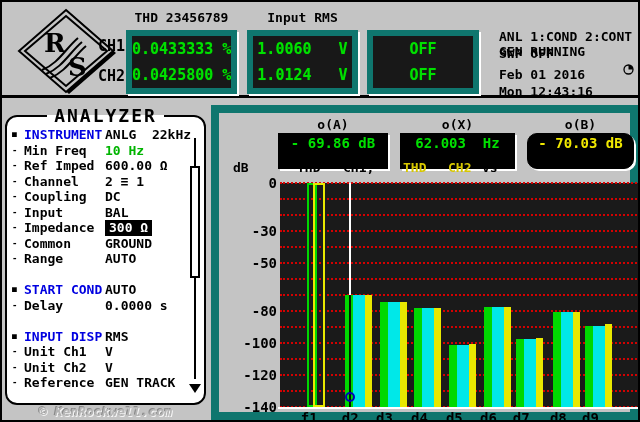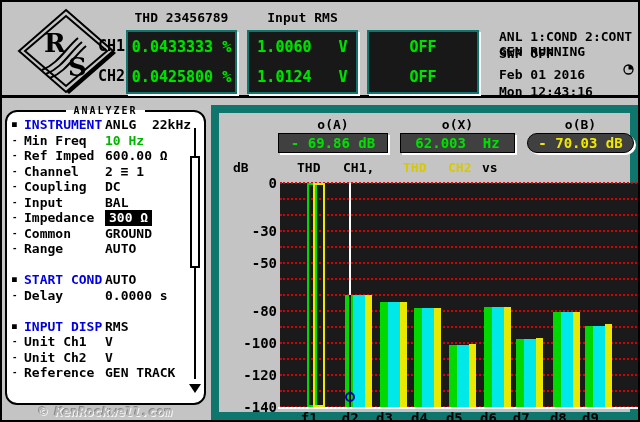--- a/index.html
+++ b/index.html
@@ -10,40 +10,40 @@
     font-weight: bold; color: #000;
   }
   
   #top-bar { position: absolute; left: 0; top: 0; width: 636px; height: 96px;
     border-bottom: 3px solid #000; background: #c4c4c4; }
   #logo { position: absolute; left: 12px; top: 6px; }
   .ch-label { position: absolute; left: 96px; width: 30px; height: 26px;
     font-size: 15px; line-height: 26px; }
   #ch1-label { top: 31px; } #ch2-label { top: 61px; }
   .dbox { position: absolute; top: 28px; height: 64px; background: #181818;
-    border: 2px solid #0f766e; box-shadow: 2px 2px 0 #fff;
+    border: 6px solid #0f766e; box-shadow: 2px 2px 0 #fff;
     display: flex; flex-direction: column; justify-content: space-around; }
   .dbox .dval { color: #00e000; font-size: 15px; text-align: center;
     white-space: pre; line-height: 17px;
     text-shadow: 0 0 1px #007700; }
   .dbox-title { position: absolute; top: 8px; height: 14px; font-size: 13px;
     text-align: center; white-space: pre; }
   #dbox-0 { left: 124px; width: 111px; } #dbox-title-0 { left: 124px; width: 111px; }
   #dbox-1 { left: 245px; width: 111px; } #dbox-title-1 { left: 245px; width: 111px; }
   #dbox-2 { left: 365px; width: 112px; }
   #status-block { position: absolute; left: 497px; top: 9px; width: 138px;
     font-size: 13px; }
   .statline { height: 17px; line-height: 17px; white-space: pre; }
   .statline.gap { margin-top: 4px; }
   .stat-icons { display: inline-block; vertical-align: -2px; margin-left: 6px; }
   #busy-icon { position: absolute; left: 124px; top: 53px; }
   
   #analyzer-panel { position: absolute; left: 3px; top: 103px; width: 201px;
     height: 300px; border: 2px solid #000; border-radius: 12px; background: #fff; }
-  #analyzer-panel legend { margin: 0 auto; padding: 0 7px; font-size: 10px;
+  #analyzer-panel legend { margin: 0 auto; padding: 0 7px; font-size: 18px;
     letter-spacing: 2px; }
   #menu-rows { margin-top: 1px; }
   .mrow { position: relative; height: 15.5px; line-height: 15.5px; font-size: 13px; }
   .mmark { position: absolute; left: 5px; font-size: 9px; }
   .mlabel { position: absolute; left: 17px; white-space: pre; }
   .mlabel.hdr { color: #0000e0; }
   .mvalue { position: absolute; left: 98px; white-space: pre; }
   .mvalue.green { color: #00b400; }
   .mvalue.highlight { background: #000; color: #fff; padding: 0 4px; }
   
@@ -55,21 +55,21 @@
     border-left: 6px solid transparent; border-right: 6px solid transparent;
     border-top: 9px solid #000; }
   #watermark { position: absolute; left: 5px; top: 402px; font-size: 13px;
     font-style: italic; color: #b5b5b5;
     text-shadow: 1px 1px 0 #f4f4f4, -1px -1px 0 #8a8a8a; margin-left: 32px; }
   
   #chart-panel { position: absolute; left: 209px; top: 103px; width: 427px;
     height: 315px; border: 8px solid #0f766e; background: #c4c4c4; }
   .readout { position: absolute; top: 4px; }
   .readout .rlabel { font-size: 13px; text-align: center; height: 16px; }
-  .readout .rbox { height: 20px; background: #404040; border: 1px solid #000;
+  .readout .rbox { height: 36px; background: #000000; border: 1px solid #000;
     box-shadow: 2px 2px 0 #fff; font-size: 14px; text-align: center;
     line-height: 18px; white-space: pre; }
   .rbox.green { color: #00e000; } .rbox.yellow { color: #f0e800; border-radius: 10px; }
   #readout-A { left: 59px;  width: 110px; }
   #readout-X { left: 181px; width: 115px; }
   #readout-B { left: 308px; width: 107px; }
   .ttok { position: absolute; top: 47px; font-size: 13px; white-space: pre; }
   .ttok.yellow { color: #d8c800; }
   #plot { position: absolute; left: 61px; top: 70px; width: 360px; height: 224px;
     background: #1a1a1a; }

